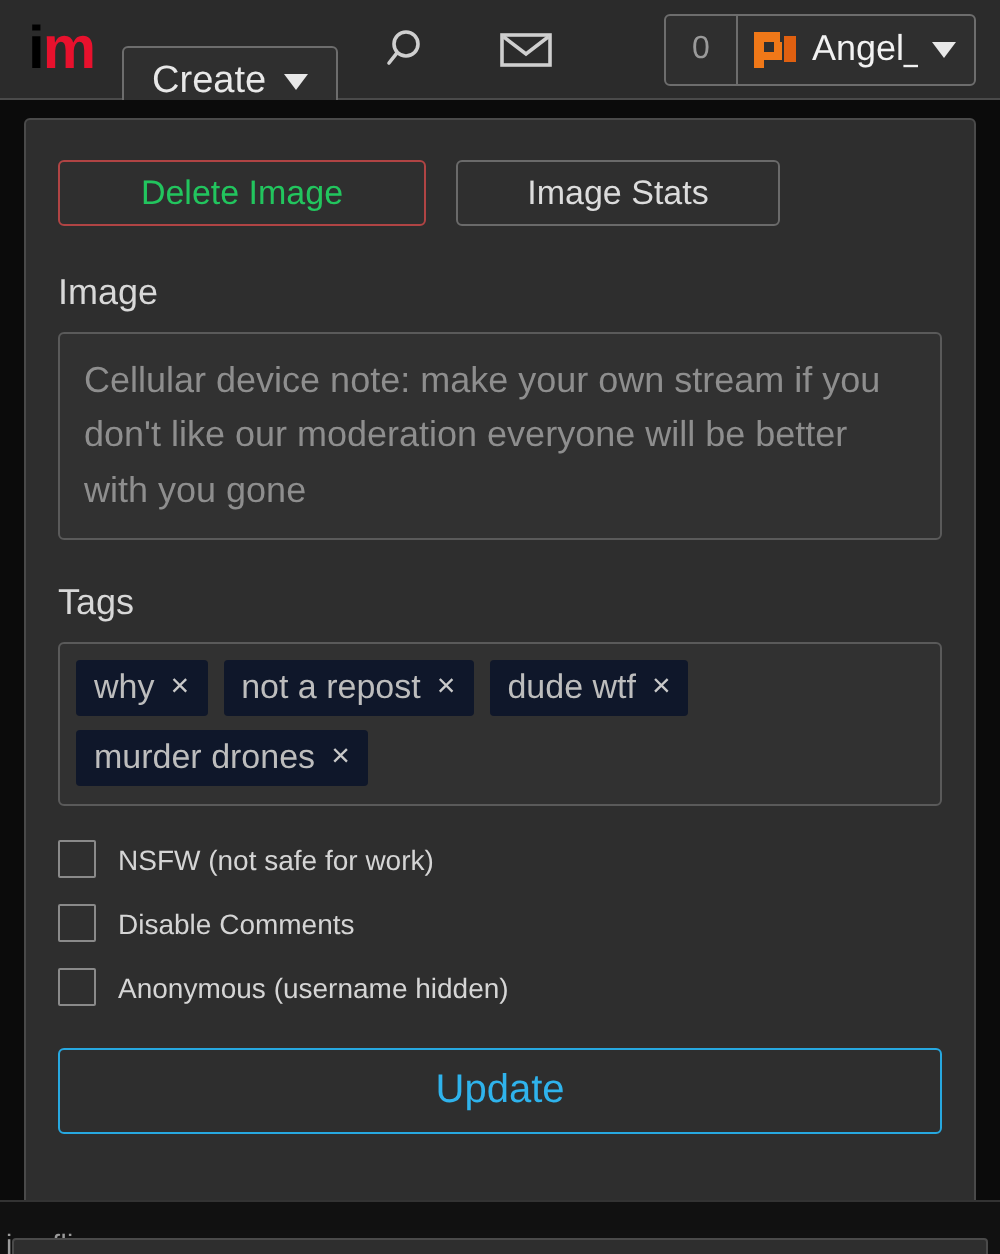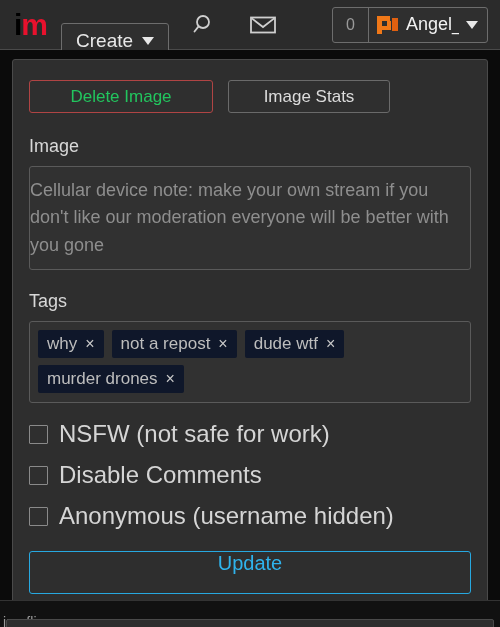--- a/index.html
+++ b/index.html
@@ -206,21 +206,21 @@
     font-size: 18px;
     margin-bottom: 9px;
   }
 
   .title-box {
     width: 442px;
     min-height: 86px;
     border: 1px solid #5a5a5a;
     border-radius: 3px;
     background: #313131;
-    padding: 10px 0;
+    padding: 10px 12px;
     color: #8e8e8e;
     font-size: 18px;
     line-height: 1.52;
     margin-bottom: 21px;
     cursor: text;
   }
 
   .tags-box {
     width: 442px;
     min-height: 76px;
@@ -264,33 +264,34 @@
   }
   .check-box {
     width: 19px; height: 19px;
     flex: 0 0 19px;
     border: 1px solid #8a8a8a;
     background: #2f2f2f;
     border-radius: 1px;
   }
   .check-label {
     color: #d5d5d5;
-    font-size: 24px;
+    font-size: 14px;
   }
 
   .update-btn {
     width: 442px;
     height: 43px;
     margin-top: 21px;
     border: 1px solid #27a8e0;
     border-radius: 3px;
     background: #2e2e2e;
     color: #2fb3ec;
     font-size: 20px;
     display: flex;
+    align-items: center;
     justify-content: center;
     cursor: pointer;
   }
 
   .watermark {
     position: absolute;
     left: 3px;
     bottom: -3px;
     color: #9b9b9b;
     font-size: 14px;

